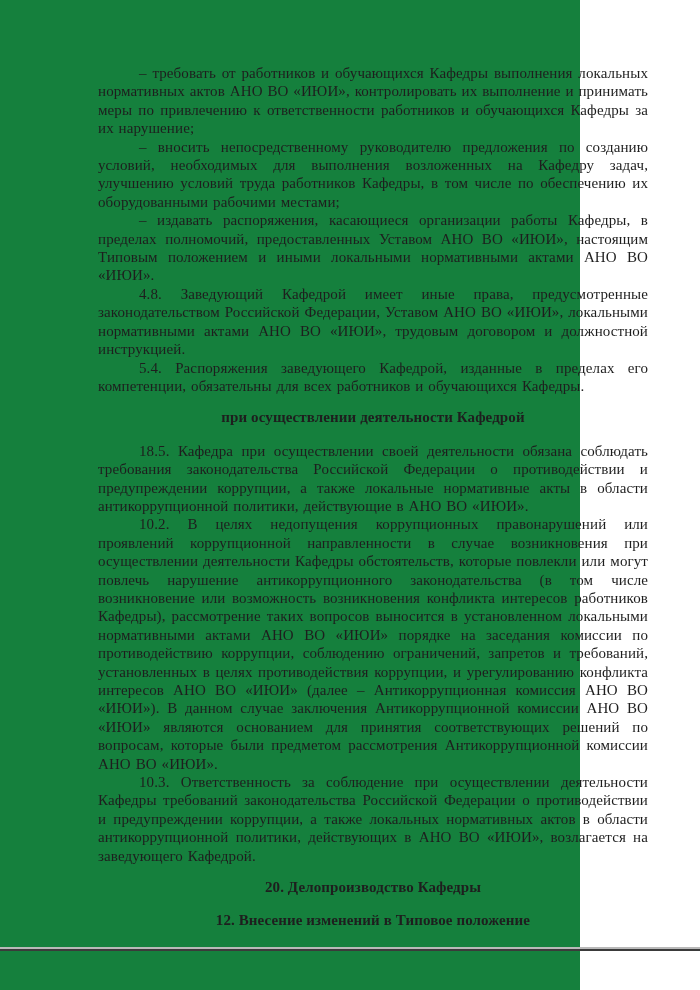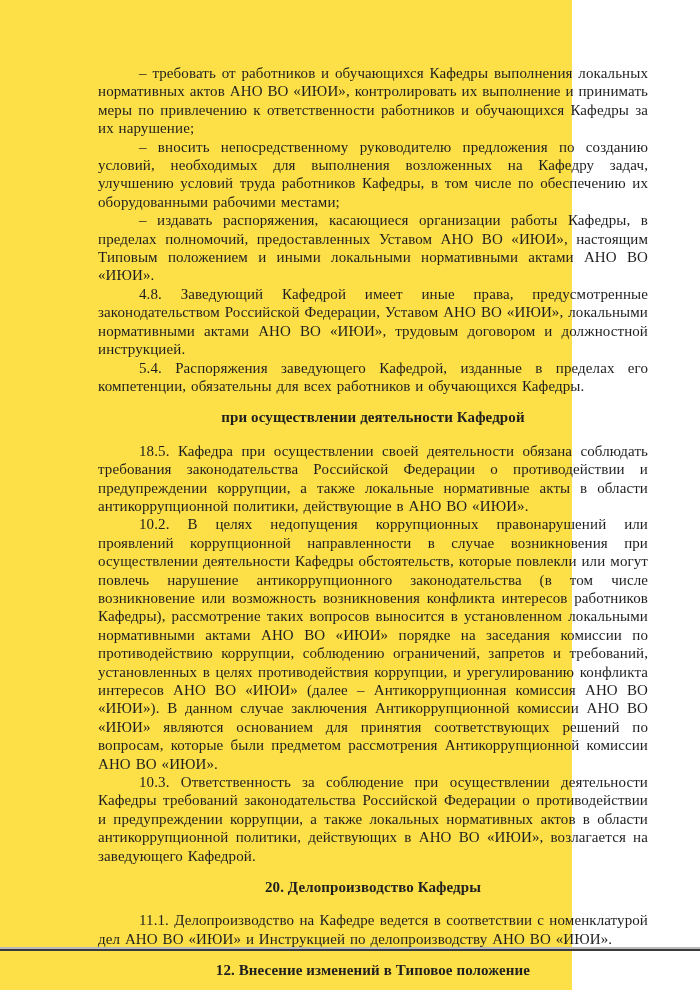--- a/index.html
+++ b/index.html
@@ -12,21 +12,22 @@
     background: #ffffff;
     font-family: "Liberation Serif", "DejaVu Serif", serif;
     color: #1e1e1e;
     position: relative;
     overflow: hidden;
   }
   .page {
     position: relative;
     width: 572px;
     height: 990px;
-    background: #fde047;
+    background: #15803d;
+    padding-left: 8px;
   }
   .content {
     position: absolute;
     left: 98px;
     top: 64px;
     width: 550px;
     font-size: 15px;
     line-height: 18.4px;
     text-align: justify;
     letter-spacing: 0.1px;
@@ -78,20 +79,19 @@
     </div>
 
     <p class="clause">18.5. Кафедра при осуществлении своей деятельности обязана соблюдать требования законодательства Российской Федерации о противодействии и предупреждении коррупции, а также локальные нормативные акты в области антикоррупционной политики, действующие в АНО ВО «ИЮИ».</p>
 
     <p class="clause">10.2. В целях недопущения коррупционных правонарушений или проявлений коррупционной направленности в случае возникновения при осуществлении деятельности Кафедры обстоятельств, которые повлекли или могут повлечь нарушение антикоррупционного законодательства (в том числе возникновение или возможность возникновения конфликта интересов работников Кафедры), рассмотрение таких вопросов выносится в установленном локальными нормативными актами АНО ВО «ИЮИ» порядке на заседания комиссии по противодействию коррупции, соблюдению ограничений, запретов и требований, установленных в целях противодействия коррупции, и урегулированию конфликта интересов АНО ВО «ИЮИ» (далее – Антикоррупционная комиссия АНО ВО «ИЮИ»). В данном случае заключения Антикоррупционной комиссии АНО ВО «ИЮИ» являются основанием для принятия соответствующих решений по вопросам, которые были предметом рассмотрения Антикоррупционной комиссии АНО ВО «ИЮИ».</p>
 
     <p class="clause">10.3. Ответственность за соблюдение при осуществлении деятельности Кафедры требований законодательства Российской Федерации о противодействии и предупреждении коррупции, а также локальных нормативных актов в области антикоррупционной политики, действующих в АНО ВО «ИЮИ», возлагается на заведующего Кафедрой.</p>
 
     <div class="heading">20. Делопроизводство Кафедры</div>
 
-    <p class="clause">11.1. Делопроизводство на Кафедре ведется в соответствии с номенклатурой дел АНО ВО «ИЮИ» и Инструкцией по делопроизводству АНО ВО «ИЮИ».</p>
 
     <div class="heading">12. Внесение изменений в Типовое положение</div>
 
   </div>
 
   <div class="footer-rule"></div>
 </div>
 
 </body></html>

